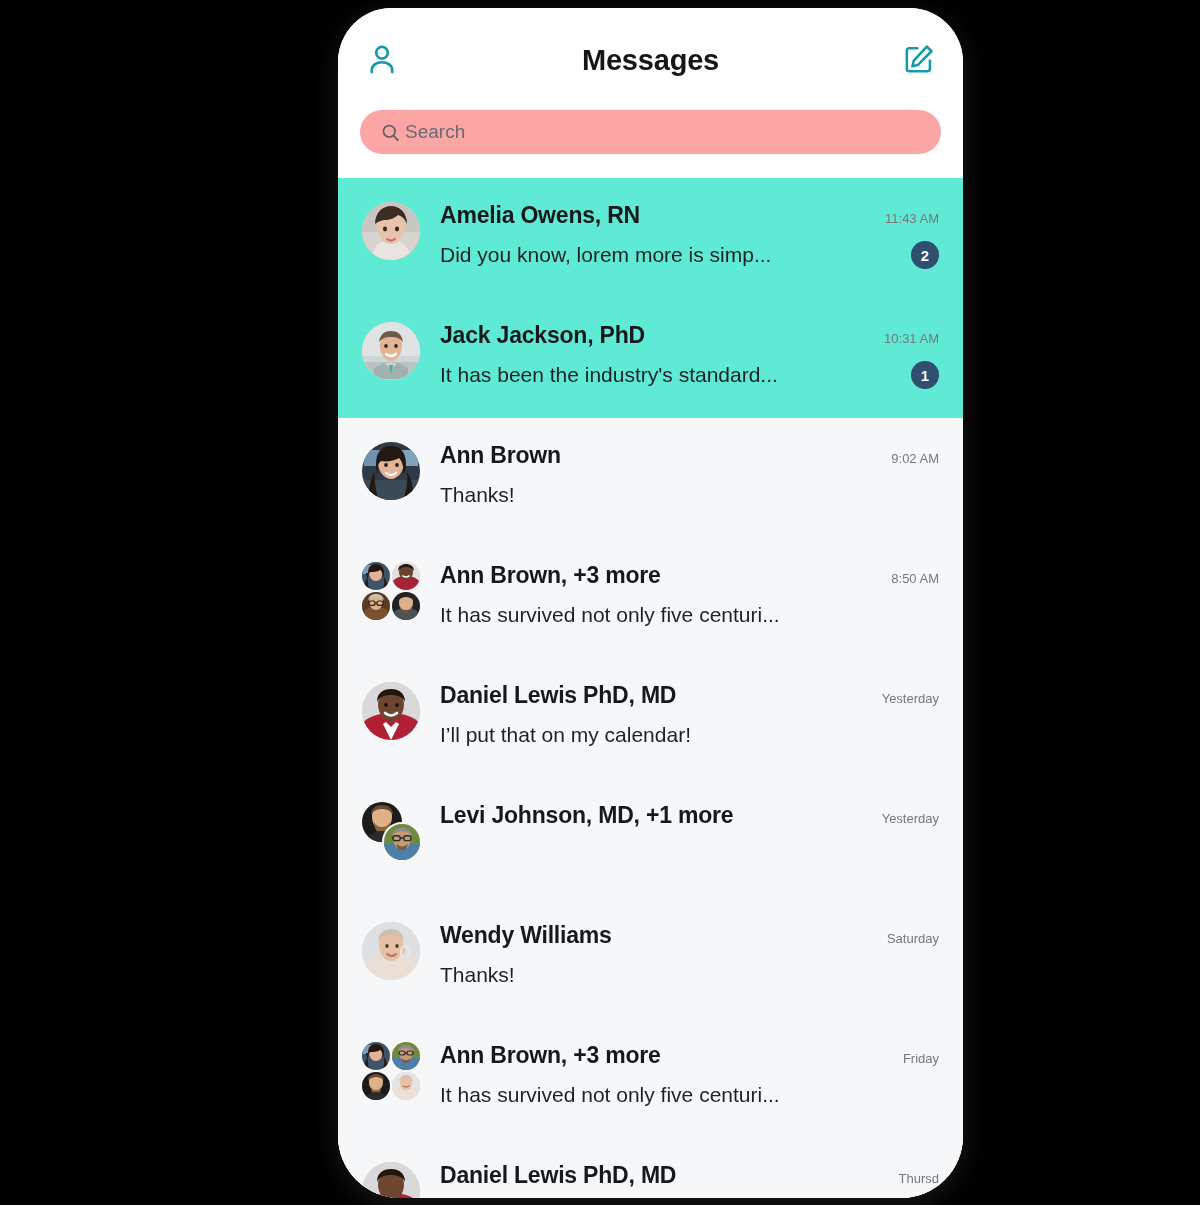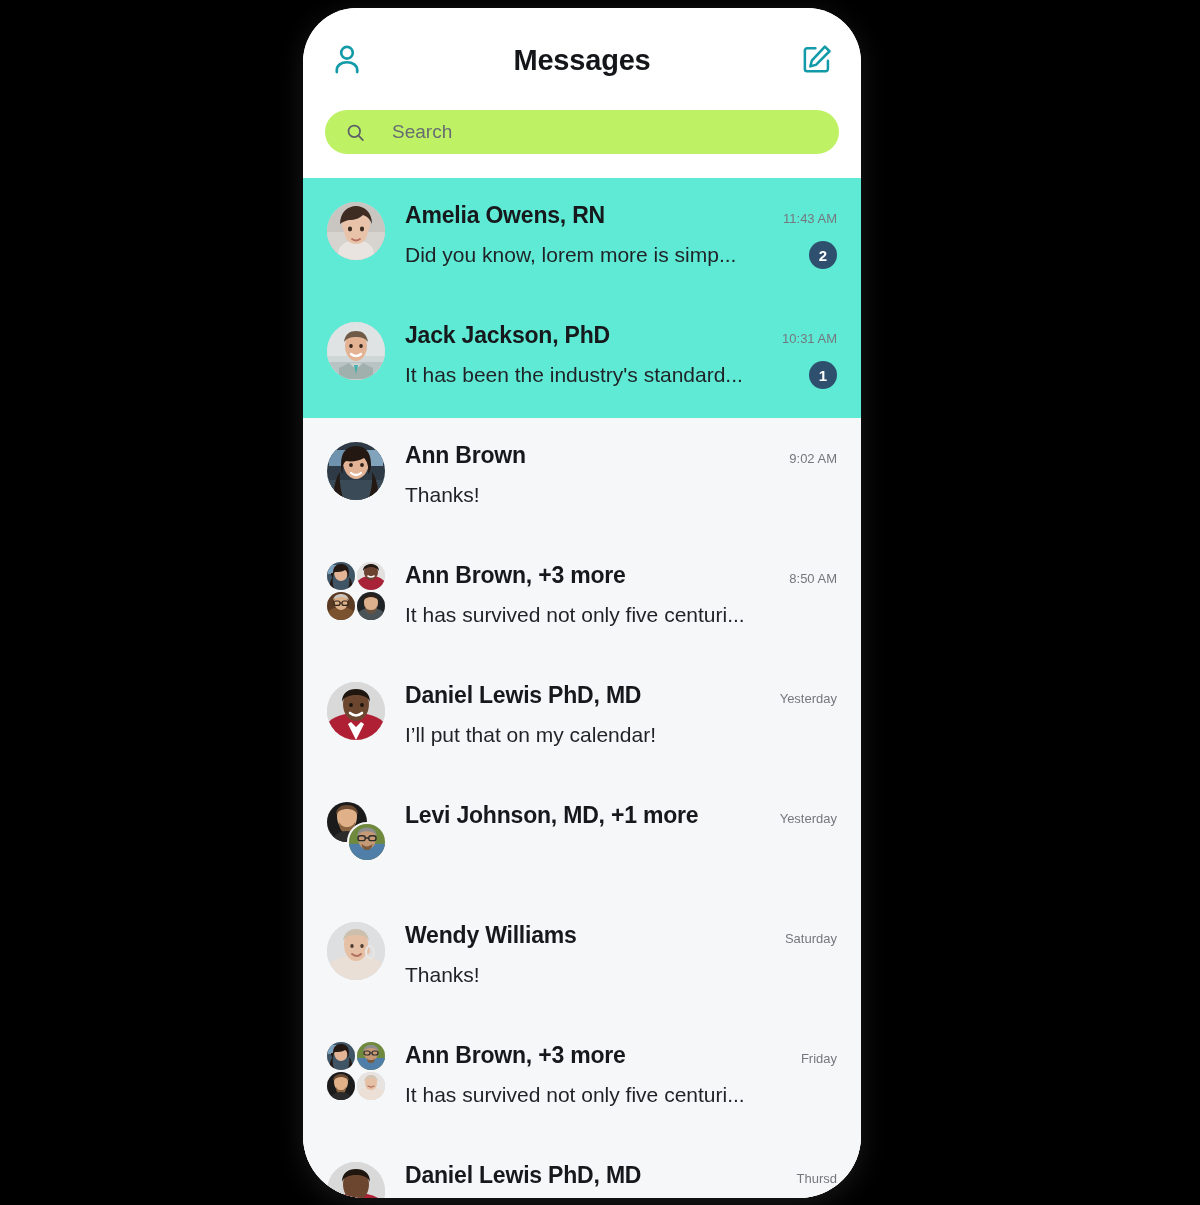--- a/index.html
+++ b/index.html
@@ -16,23 +16,23 @@
   #stage {
     position: relative;
     width: 1200px;
     height: 1205px;
     background: #000000;
   }
 
   
   .phone {
     position: absolute;
-    left: 303px;
+    left: 338px;
     top: 8px;
-    width: 558px;
+    width: 625px;
     height: 1190px;
     background: #ffffff;
     border-radius: 54px 54px 62px 62px;
     overflow: hidden;
     box-shadow: 0 6px 28px rgba(255,255,255,0.10);
   }
 
   
   .app-header {
     position: relative;
@@ -64,26 +64,26 @@
     flex: 0 0 auto;
   }
 
   
   .search-wrap {
     background: #ffffff;
     padding: 0 22px 24px 22px;
   }
   .search-bar {
     height: 44px;
-    background: #bef264;
+    background: #fca5a5;
     border-radius: 22px;
     display: flex;
     align-items: center;
     padding: 0 20px;
-    gap: 26px;
+    gap: 4px;
     cursor: text;
   }
   .search-input {
     border: none;
     outline: none;
     background: transparent;
     font-family: "Liberation Sans", sans-serif;
     font-size: 19px;
     color: #3a3d42;
     width: 100%;

